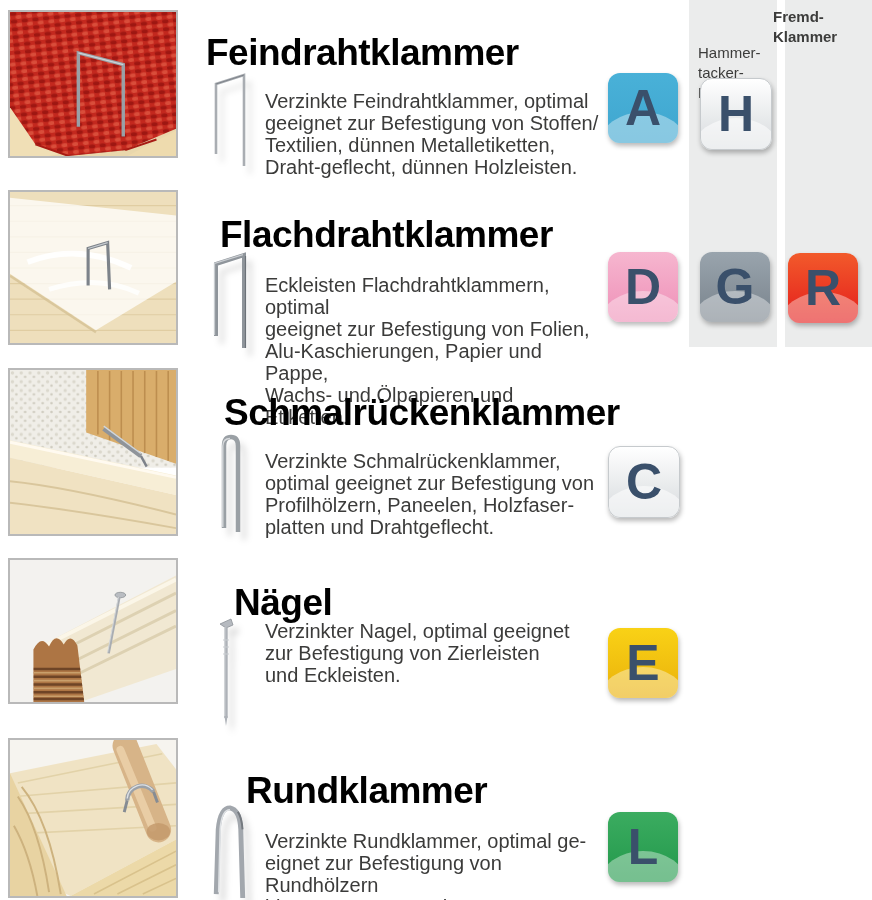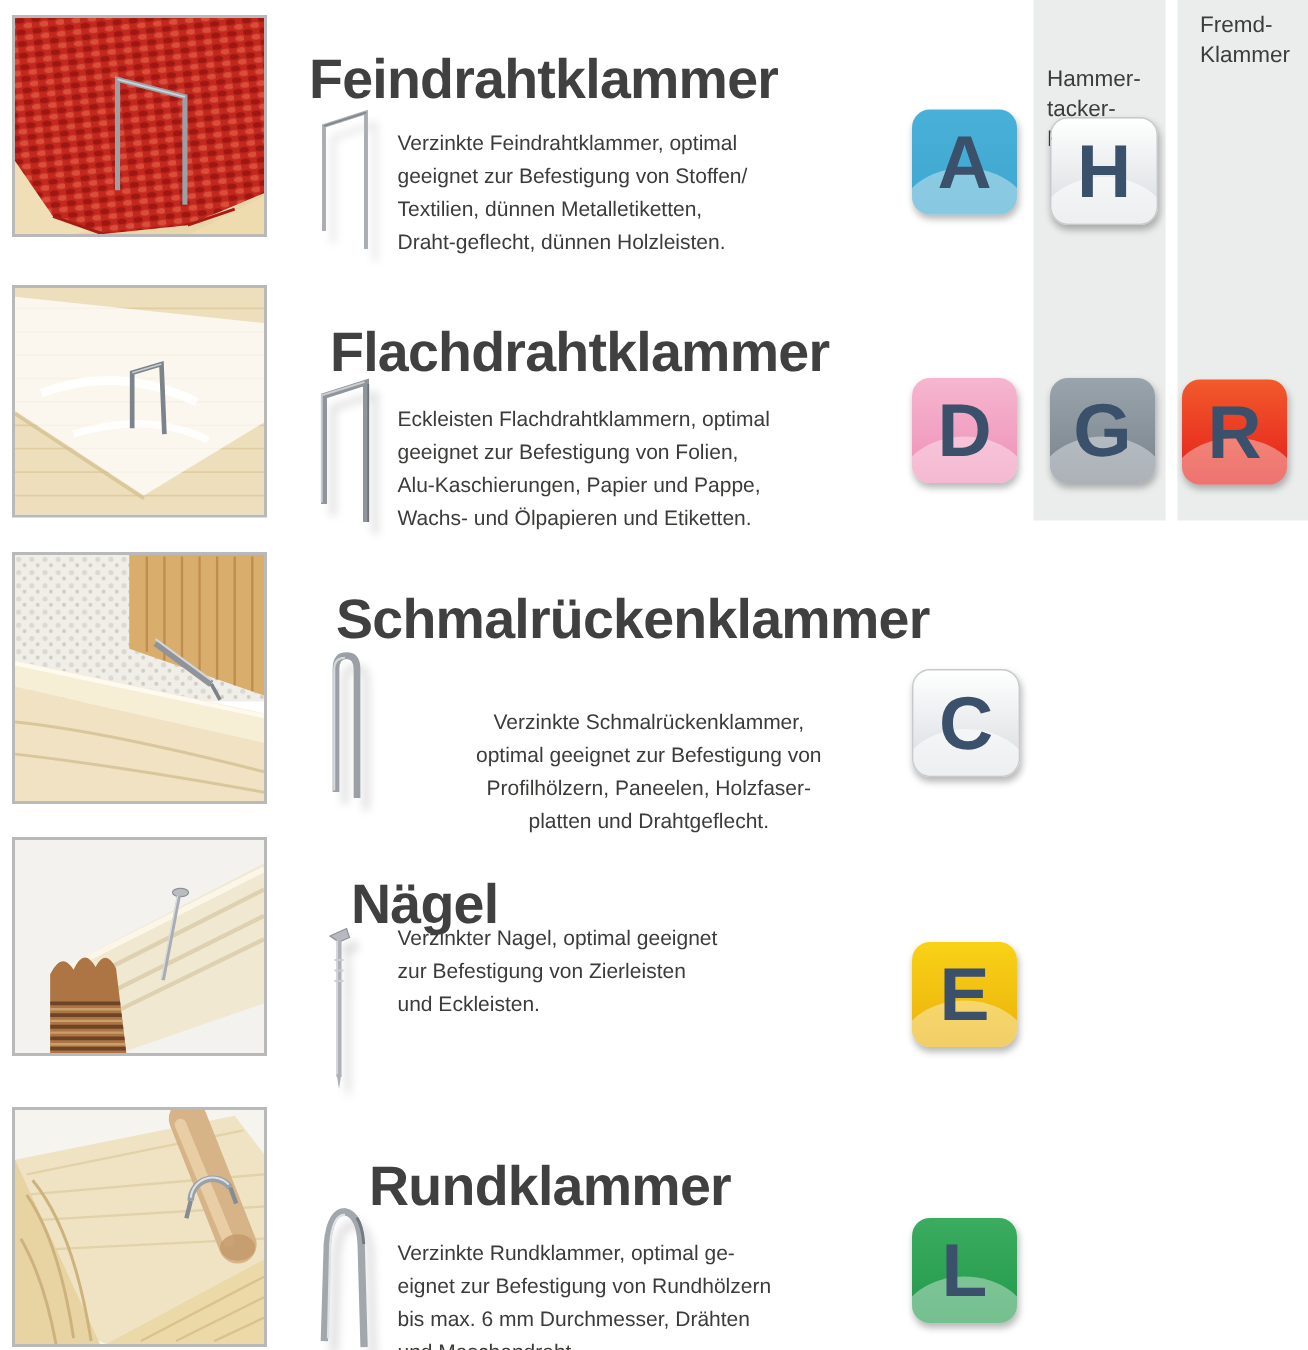--- a/index.html
+++ b/index.html
@@ -16,25 +16,25 @@
     white-space:pre-line; font-weight:500;
   }
   
   .photo {
     position:absolute; border:2px solid #b9b9b9; background:#fff;
     box-sizing:border-box;
   }
   .photo svg { display:block; width:100%; height:100%; }
   
   .title {
-    position:absolute; font-size:37px; font-weight:bold; color:#404040;
+    position:absolute; font-size:37px; font-weight:bold; color:#000000;
     letter-spacing:-0.5px; line-height:1.1;
   }
   .desc {
-    position:absolute; width:335px; font-size:14px; line-height:22px;
+    position:absolute; width:335px; font-size:20px; line-height:22px;
     color:#3b3b3a; white-space:pre-line;
   }
   
   .staple-icon { position:absolute; }
   .staple-icon svg { display:block; width:100%; height:100%;
     filter:drop-shadow(6px 8px 3px rgba(0,0,0,0.13)); }
   
   .badge {
     position:absolute; width:70px; height:70px; border-radius:12px;
     overflow:hidden; display:flex; align-items:center; justify-content:center;
@@ -62,21 +62,21 @@
 <body>
 
 <div class="page">
 
   
   <div class="col-band band-1"></div>
   <div class="col-band band-2"></div>
   <div class="col-head" style="left:698px; top:7px;margin-top:36px;">Hammer-
 tacker-
 Klammern</div>
-  <div class="col-head" style="left:800px; top:7px;">Fremd-
+  <div class="col-head" style="left:773px; top:7px;font-weight:bold;">Fremd-
 Klammer</div>
 
   
   <section>
     <div class="photo" style="left:8px; top:10px; width:170px; height:148px;">
       <svg viewBox="0 0 170 148" preserveAspectRatio="none">
         <defs>
           <pattern id="weave" width="11" height="8" patternUnits="userSpaceOnUse" patternTransform="rotate(-6)">
             <rect width="11" height="8" fill="#c3281e"></rect>
             <ellipse cx="3" cy="2.2" rx="3.4" ry="2" fill="#9e1712"></ellipse>
@@ -171,21 +171,21 @@
         <path d="M134,88 L140,99" stroke="#7d828a" stroke-width="2.5" fill="none"></path>
       </svg>
     </div>
     <h2 class="title" style="left:224px; top:362px;">Schmalrückenklammer</h2>
     <div class="staple-icon" style="left:212px; top:428px; width:40px; height:108px;">
       <svg viewBox="0 0 40 108">
         <path d="M12,100 L12,18 Q12,9 19,9 Q26,9 26,18 L26,104" fill="none" stroke="#9aa0a5" stroke-width="4.5"></path>
         <path d="M10.8,99 L10.8,18 Q11,10.5 18,10.5" fill="none" stroke="#d6d9dc" stroke-width="1.4"></path>
       </svg>
     </div>
-    <p class="desc" style="left:265px; top:456px;text-align:center;">Verzinkte Schmalrückenklammer,
+    <p class="desc" style="left:265px; top:430px;">Verzinkte Schmalrückenklammer,
 optimal geeignet zur Befestigung von
 Profilhölzern, Paneelen, Holzfaser-
 platten und Drahtgeflecht.</p>
     <div class="badge v-white" style="left:608px; top:446px;">
       <span class="badge-letter">C</span>
     </div>
   </section>
 
   
   <section>

